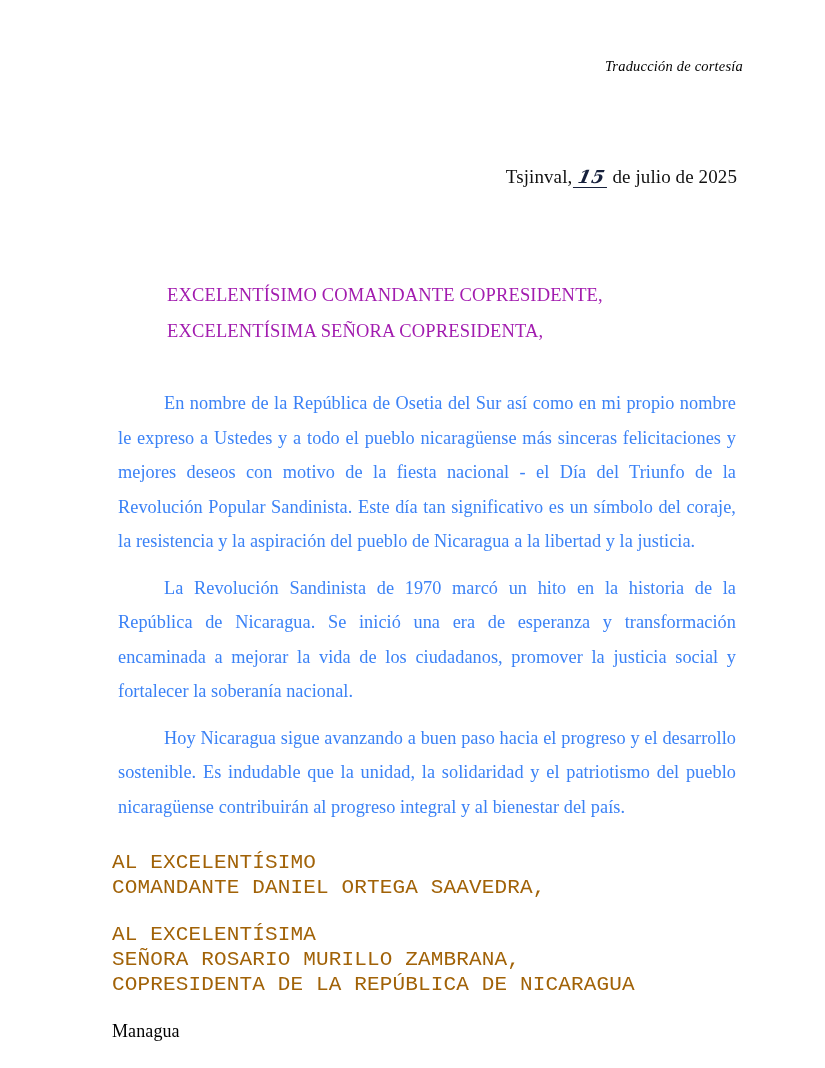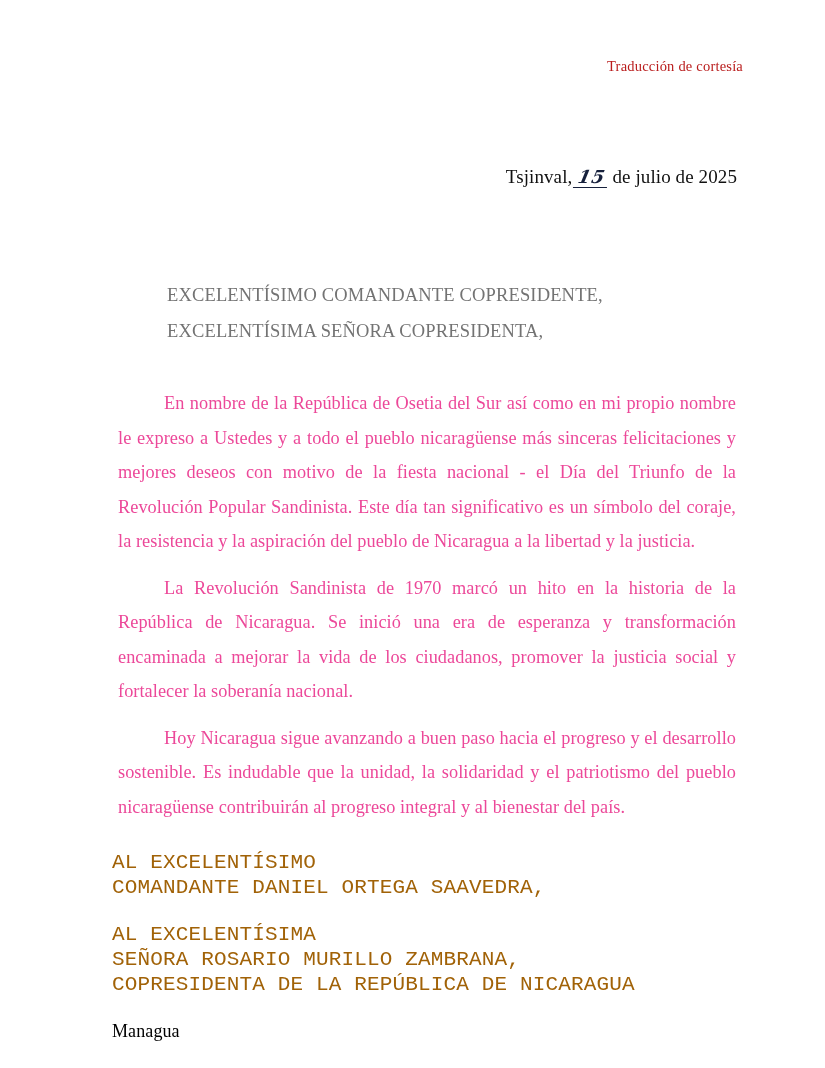--- a/index.html
+++ b/index.html
@@ -20,23 +20,24 @@
     overflow: hidden;
     margin: 0 auto;
   }
 
   
   .courtesy-note {
     position: absolute;
     top: 58px;
     right: 82px;
     font-family: "Liberation Serif", "DejaVu Serif", serif;
+    font-style: italic;
     font-size: 14.5px;
     letter-spacing: 0.2px;
-    color: #b91c1c;
+    color: #000000;
     white-space: nowrap;
   }
 
   
   .dateline {
     position: absolute;
     top: 166px;
     right: 88px;
     font-size: 19px;
     color: #111111;
@@ -62,39 +63,39 @@
   .salutation {
     position: absolute;
     left: 167px;
     top: 277px;
     width: 600px;
   }
   .salutation .sal-line {
     font-size: 18.5px;
     line-height: 36px;
     letter-spacing: 0.15px;
-    color: #737373;
+    color: #a21caf;
     white-space: nowrap;
   }
 
   
   .body-text {
     position: absolute;
     left: 118px;
     top: 386px;
     width: 618px;
   }
   .body-text p {
     margin: 0 0 12px 0;
     text-align: justify;
     text-indent: 46px;
     font-size: 18.3px;
     line-height: 34.5px;
     letter-spacing: 0.05px;
-    color: #ec4899;
+    color: #3b82f6;
     -webkit-hyphens: none;
     hyphens: none;
   }
   .body-text p:last-child { margin-bottom: 10px; }
 
   
   .addressee-area {
     position: absolute;
     left: 112px;
     top: 850px;

